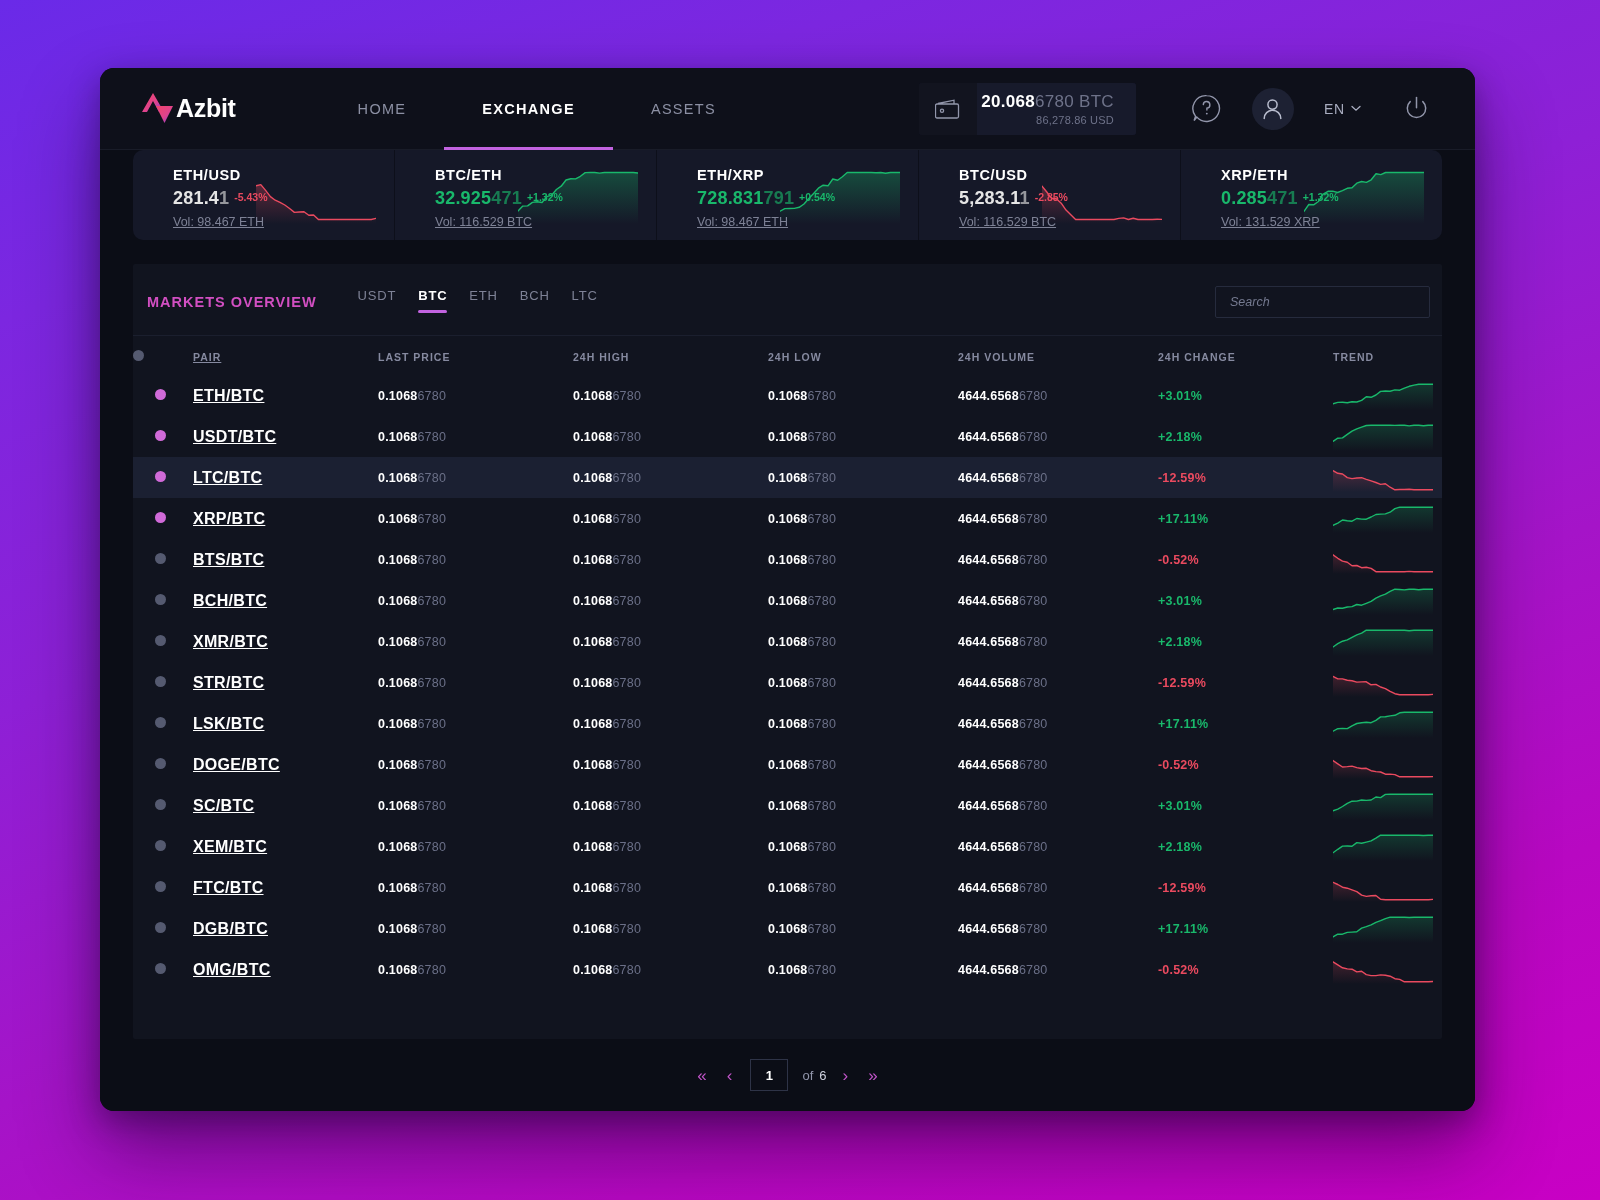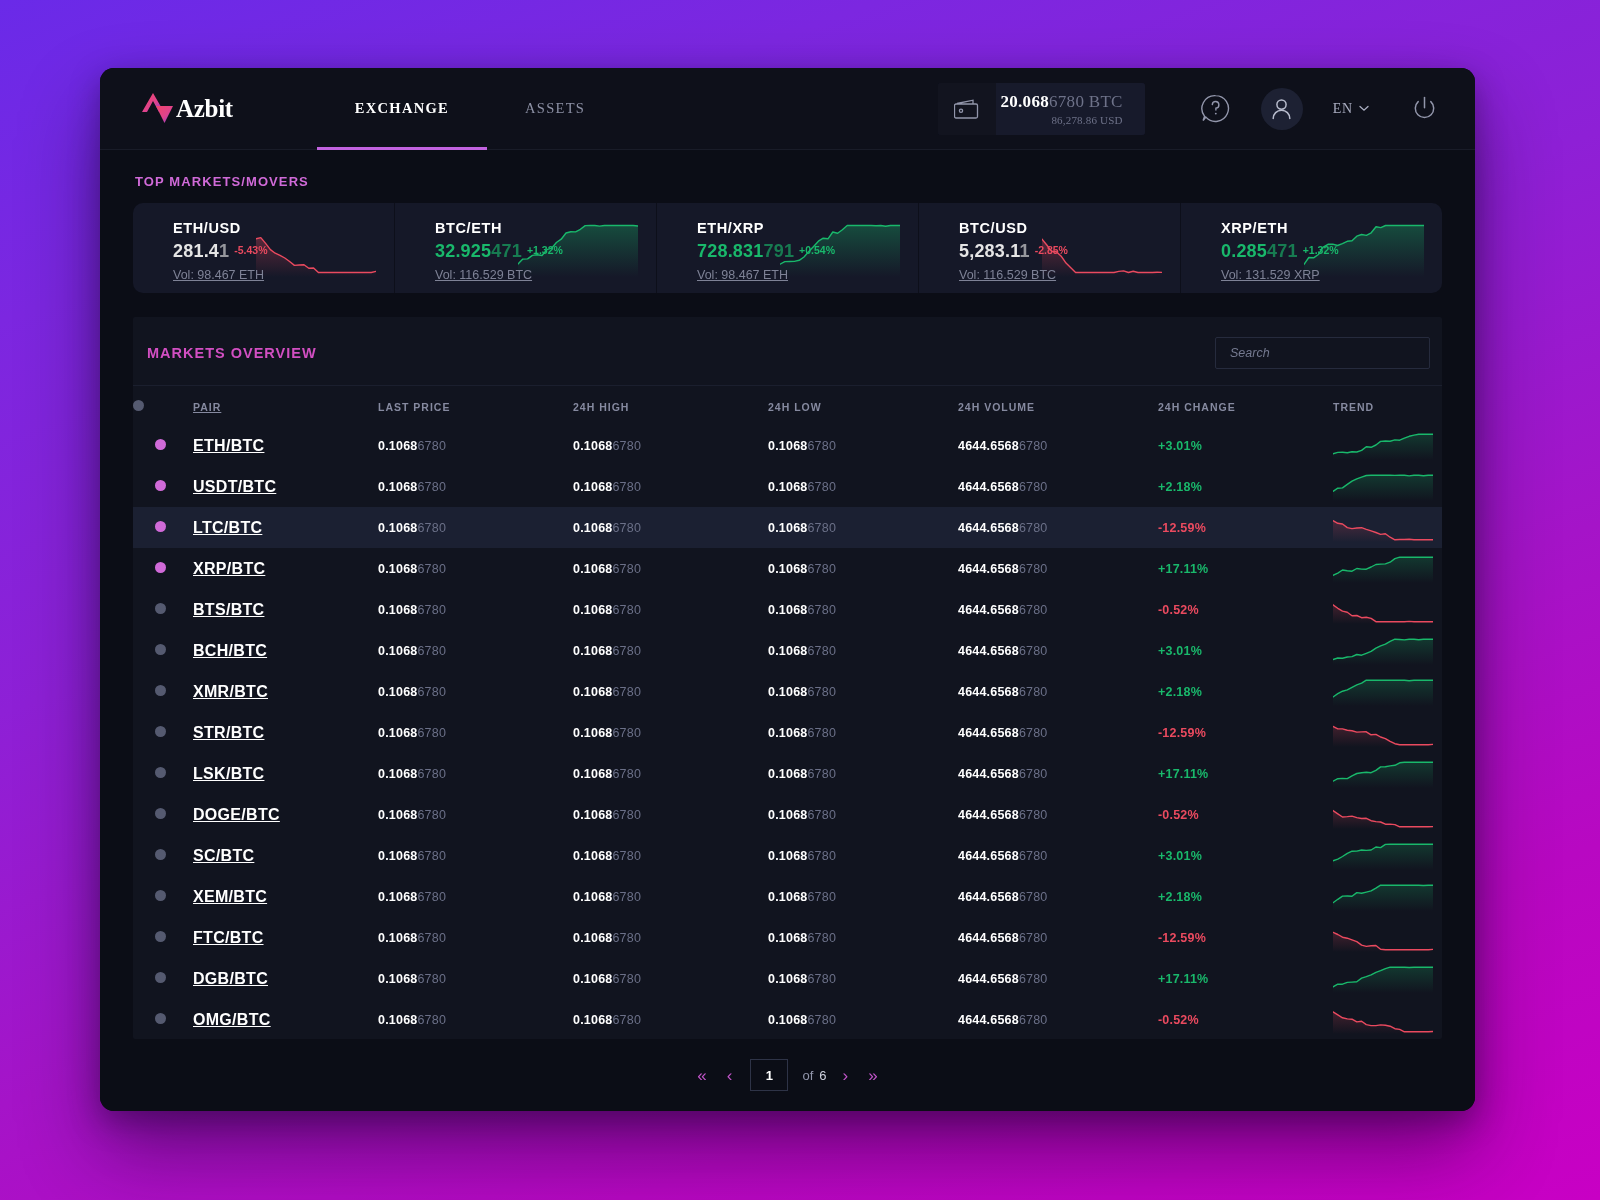--- a/index.html
+++ b/index.html
@@ -33,23 +33,22 @@
   }
 
   
   #header {
     height: 82px;
     flex: 0 0 82px;
     background: #0e101a;
     border-bottom: 1px solid #191c28;
     display: flex;
     align-items: center;
-    padding: 0 18px 0 40px;
+    padding: 0 26px 0 40px;
     position: relative;
-    font-family: Liberation Serif, serif;
   }
 
   .logo-wrap { display: flex; align-items: center; gap: 0px; }
   .logo-mark { width: 38px; height: 34px; display: block; }
   .logo-text {
     font-size: 25px;
     font-weight: bold;
     color: #ffffff;
     letter-spacing: -0.3px;
     margin-left: -2px;
@@ -316,20 +315,23 @@
             <stop offset="100%" stop-color="#7b3ae0"></stop>
           </linearGradient>
         </defs>
         <path d="M13 1 L24 20 L19 20 L13 9 L7 20 L2 20 Z" fill="url(#lg)"></path>
         <path d="M16 14 L33 14 L24.5 31 Z" fill="url(#lg)"></path>
       </svg>
       <span class="logo-text">Azbit</span>
     </div>
 
     <nav id="main-nav">
+        <div class="nav-item">
+          <span>HOME</span>
+        </div>
         <div class="nav-item active">
           <span>EXCHANGE</span>
         </div>
         <div class="nav-item">
           <span>ASSETS</span>
         </div>
       </nav>
 
     <div id="header-right">
 
@@ -372,21 +374,20 @@
         <svg width="25" height="26" viewBox="0 0 25 26" fill="none" stroke="#9296ab" stroke-width="1.5" stroke-linecap="round">
           <path d="M6.2 5.6 a9.2 9.2 0 1 0 12.6 0"></path>
           <path d="M12.5 1.6 v10.2"></path>
         </svg>
       </div>
 
     </div>
   </div>
 
   <div id="movers-section">
-    <div class="section-title">TOP MARKETS/MOVERS</div>
     <div id="movers-strip">
         <div class="mover-card">
           <div class="mover-info">
        <div class="mover-pair">ETH/USD</div>
        <div class="mover-priceline">
          <span class="mover-price down"><span>281.4</span><span class="dim">1</span></span>
          <span class="mover-chg down">-5.43%</span>
        </div>
        <div class="mover-vol">Vol: 98.467 ETH</div>
      </div>
@@ -481,20 +482,27 @@
       <path d="M0.0 43.4 L4.8 36.5 L9.6 36.8 L14.4 33.5 L19.2 26.2 L24.0 23.3 L28.8 23.1 L33.6 24.5 L38.4 22.6 L43.2 20.3 L48.0 19.8 L52.8 15.2 L57.6 13.5 L62.4 14.4 L67.2 11.8 L72.0 5.7 L76.8 6.6 L81.6 4.5 L86.4 4.5 L91.2 4.5 L96.0 4.5 L100.8 4.5 L105.6 4.5 L110.4 4.5 L115.2 4.5 L120.0 4.5" stroke="#19b86b" stroke-width="1.4" stroke-linejoin="round" stroke-linecap="round"></path>
     </svg></div>
         </div>
       </div>
   </div>
 
   <div id="markets-panel">
 
     <div id="markets-head">
       <div id="markets-title">MARKETS OVERVIEW</div>
+      <div id="quote-tabs">
+          <div class="quote-tab">USDT</div>
+          <div class="quote-tab active">BTC</div>
+          <div class="quote-tab">ETH</div>
+          <div class="quote-tab">BCH</div>
+          <div class="quote-tab">LTC</div>
+        </div>
       <div id="search-box">
         <input id="search-input" type="text" placeholder="Search" style="">
         <svg width="16" height="16" viewBox="0 0 16 16" fill="none" stroke="#b54fd0" stroke-width="1.5">
           <circle cx="6.6" cy="6.6" r="5.2"></circle>
           <path d="M10.5 10.5 L15 15" stroke-linecap="round"></path>
         </svg>
       </div>
     </div>
 
     <div id="table-scroll">

